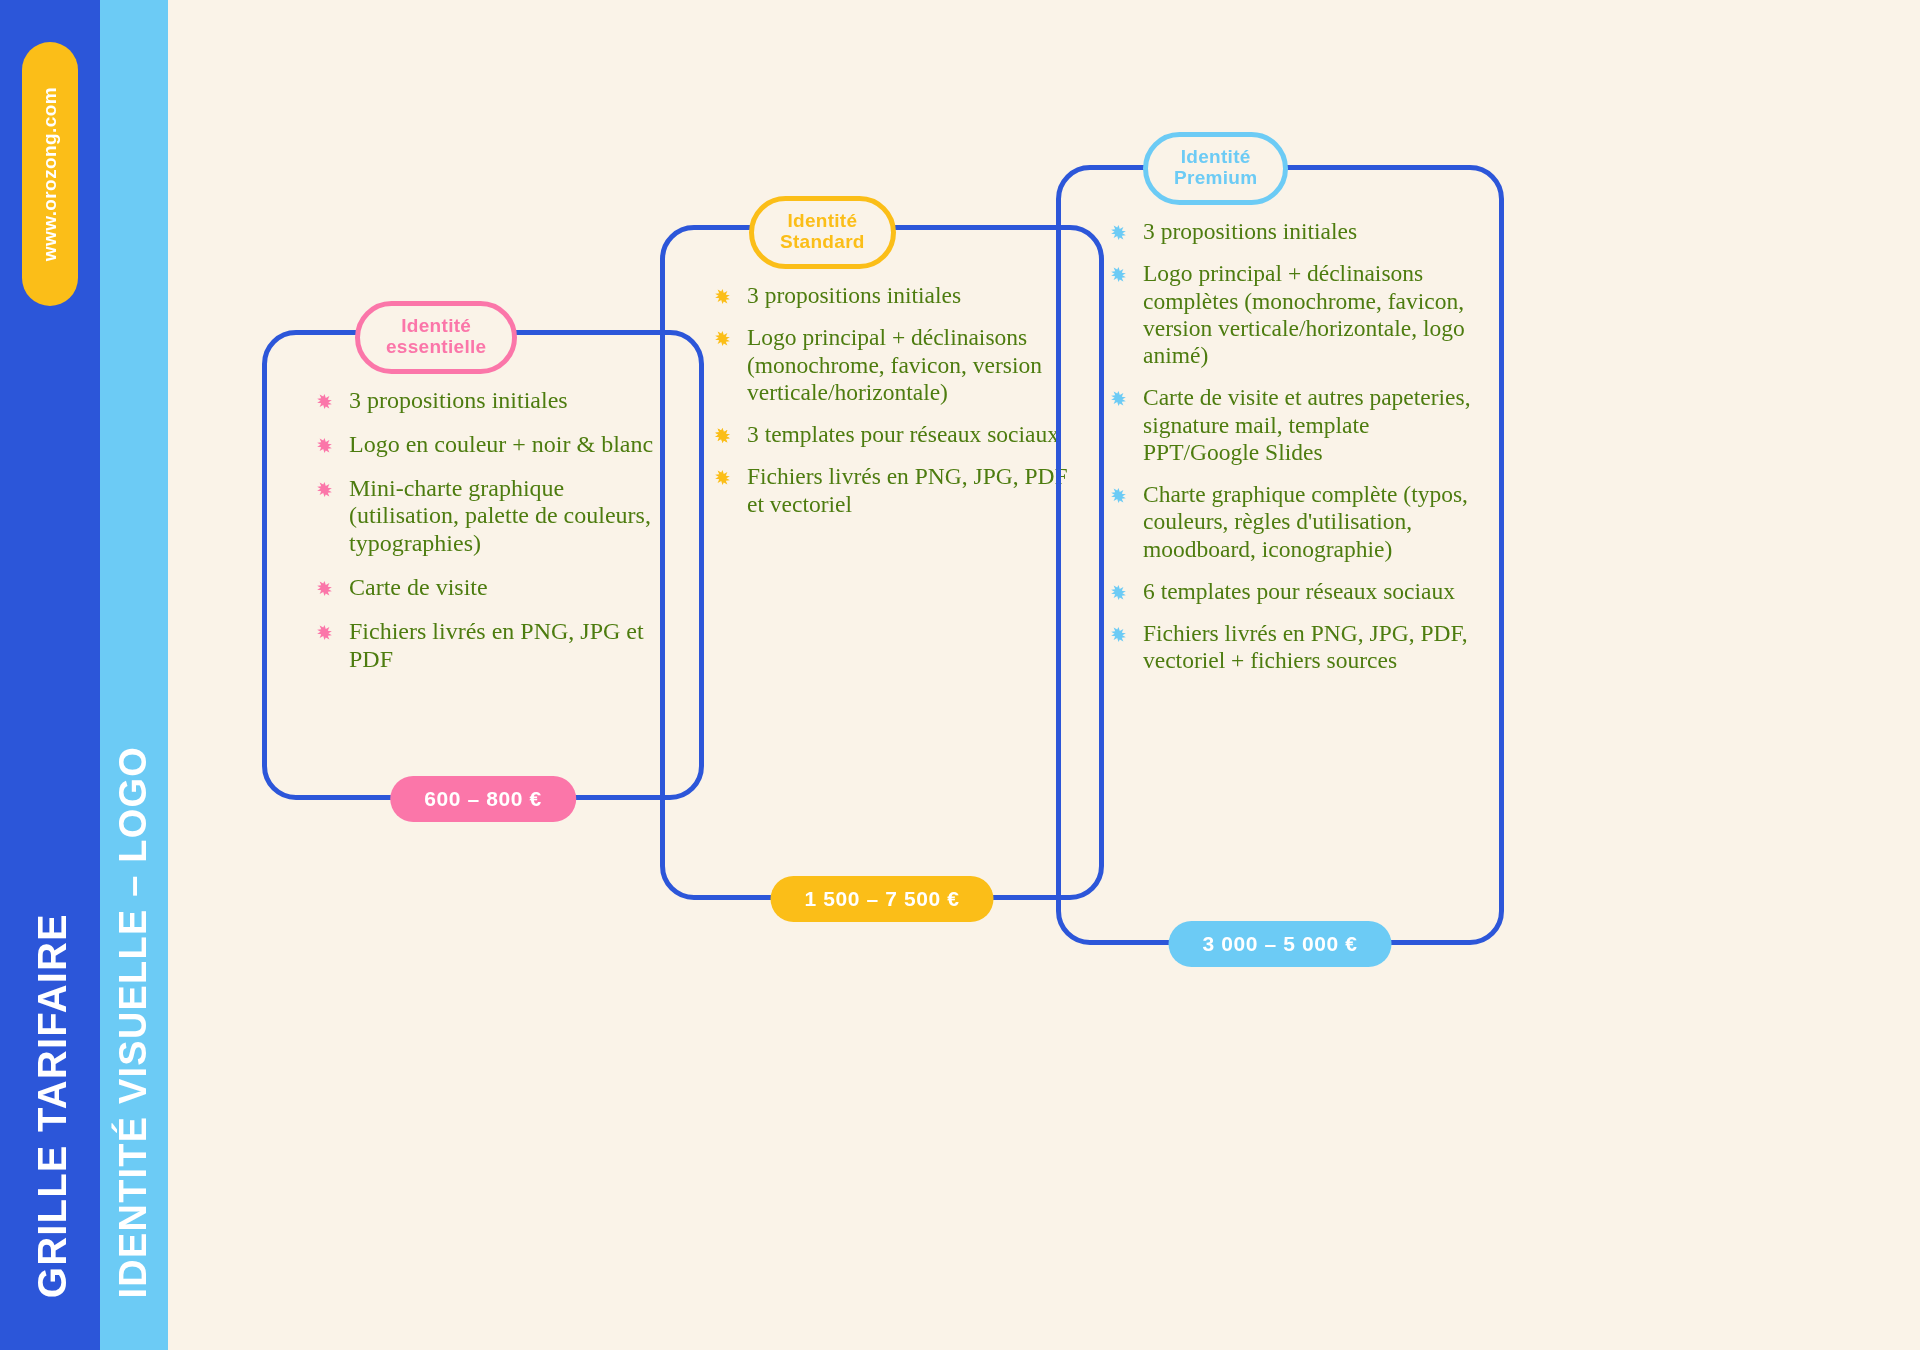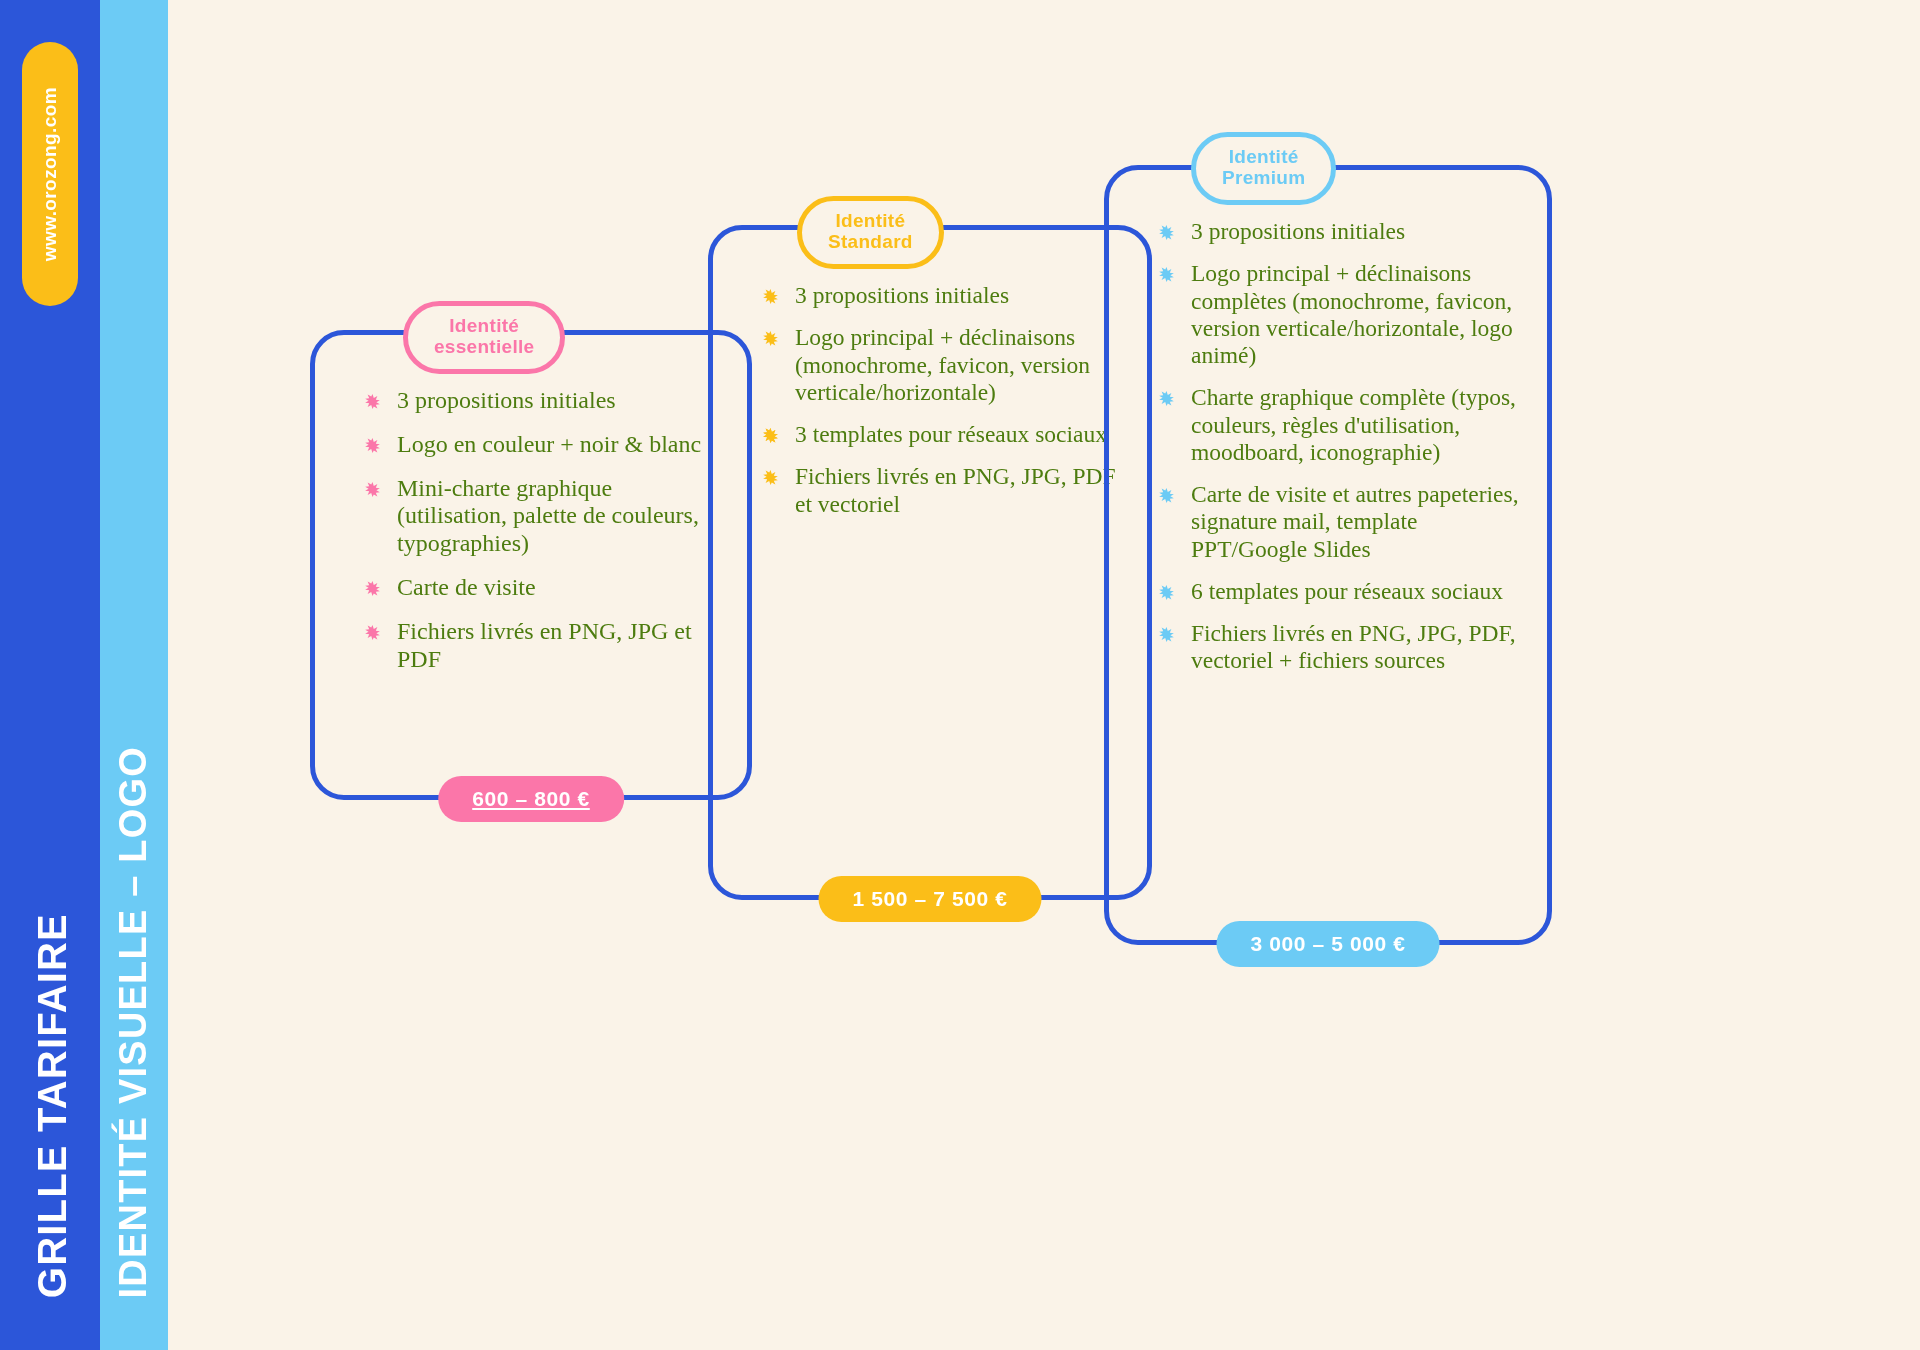--- a/index.html
+++ b/index.html
@@ -64,21 +64,20 @@
   .rail-title.light { left: 112px; bottom: 52px; font-size: 38px; }
 
   
   .canvas { position: absolute; left: 168px; top: 0; right: 0; bottom: 0; }
 
   .card {
     position: absolute;
     border: 5px solid #2C56D9;
     border-radius: 34px;
     background: transparent;
-    margin-left: 48px;
   }
 
   .card-1 { left: 94px;  top: 330px; width: 442px;  height: 470px; }
   .card-2 { left: 492px; top: 225px; width: 444px;  height: 675px; }
   .card-3 { left: 888px; top: 165px; width: 448px;  height: 780px; }
 
   .card-head {
     position: absolute;
     top: -34px;
     border-radius: 40px;
@@ -135,21 +134,21 @@
     transform: translateX(-50%);
     border-radius: 30px;
     padding: 11px 34px;
     color: #FFFFFF;
     font-weight: 700;
     font-size: 21px;
     letter-spacing: 0.6px;
     white-space: nowrap;
     font-family: "Liberation Sans", sans-serif;
   }
-  .card-1 .price-pill { background: #FB76A9; text-decoration: underline; }
+  .card-1 .price-pill { background: #FB76A9; }
   .card-2 .price-pill { background: #FBBE18; }
   .card-3 .price-pill { background: #6CCBF5; }
 </style>
 </head>
 <body>
 
 <div class="rail-dark"></div>
 <div class="rail-light"></div>
 
 <div class="site-pill">
@@ -281,29 +280,29 @@
             </svg>
         </span>
         <span>Logo principal + déclinaisons complètes (monochrome, favicon, version verticale/horizontale, logo animé)</span>
       </li>
       <li>
         <span class="bullet">
           <svg viewBox="0 0 20 20">
               <path fill="#6CCBF5" d="M10 0l1.7 5.2L16.5 2.6l-2.1 5 5.4.6-4.6 2.8 4.6 2.8-5.4.6 2.1 5-4.8-2.6L10 20l-1.7-5.2-4.8 2.6 2.1-5L.2 11.8l4.6-2.8L.2 6.2l5.4-.6-2.1-5 4.8 2.6z"></path>
             </svg>
         </span>
+        <span>Carte de visite et autres papeteries, signature mail, template PPT/Google Slides</span>
+      </li>
+      <li>
+        <span class="bullet">
+          <svg viewBox="0 0 20 20">
+              <path fill="#6CCBF5" d="M10 0l1.7 5.2L16.5 2.6l-2.1 5 5.4.6-4.6 2.8 4.6 2.8-5.4.6 2.1 5-4.8-2.6L10 20l-1.7-5.2-4.8 2.6 2.1-5L.2 11.8l4.6-2.8L.2 6.2l5.4-.6-2.1-5 4.8 2.6z"></path>
+            </svg>
+        </span>
         <span>Charte graphique complète (typos, couleurs, règles d'utilisation, moodboard, iconographie)</span>
-      </li>
-      <li>
-        <span class="bullet">
-          <svg viewBox="0 0 20 20">
-              <path fill="#6CCBF5" d="M10 0l1.7 5.2L16.5 2.6l-2.1 5 5.4.6-4.6 2.8 4.6 2.8-5.4.6 2.1 5-4.8-2.6L10 20l-1.7-5.2-4.8 2.6 2.1-5L.2 11.8l4.6-2.8L.2 6.2l5.4-.6-2.1-5 4.8 2.6z"></path>
-            </svg>
-        </span>
-        <span>Carte de visite et autres papeteries, signature mail, template PPT/Google Slides</span>
       </li>
       <li>
         <span class="bullet">
           <svg viewBox="0 0 20 20">
               <path fill="#6CCBF5" d="M10 0l1.7 5.2L16.5 2.6l-2.1 5 5.4.6-4.6 2.8 4.6 2.8-5.4.6 2.1 5-4.8-2.6L10 20l-1.7-5.2-4.8 2.6 2.1-5L.2 11.8l4.6-2.8L.2 6.2l5.4-.6-2.1-5 4.8 2.6z"></path>
             </svg>
         </span>
         <span>6 templates pour réseaux sociaux</span>
       </li>
       <li>

